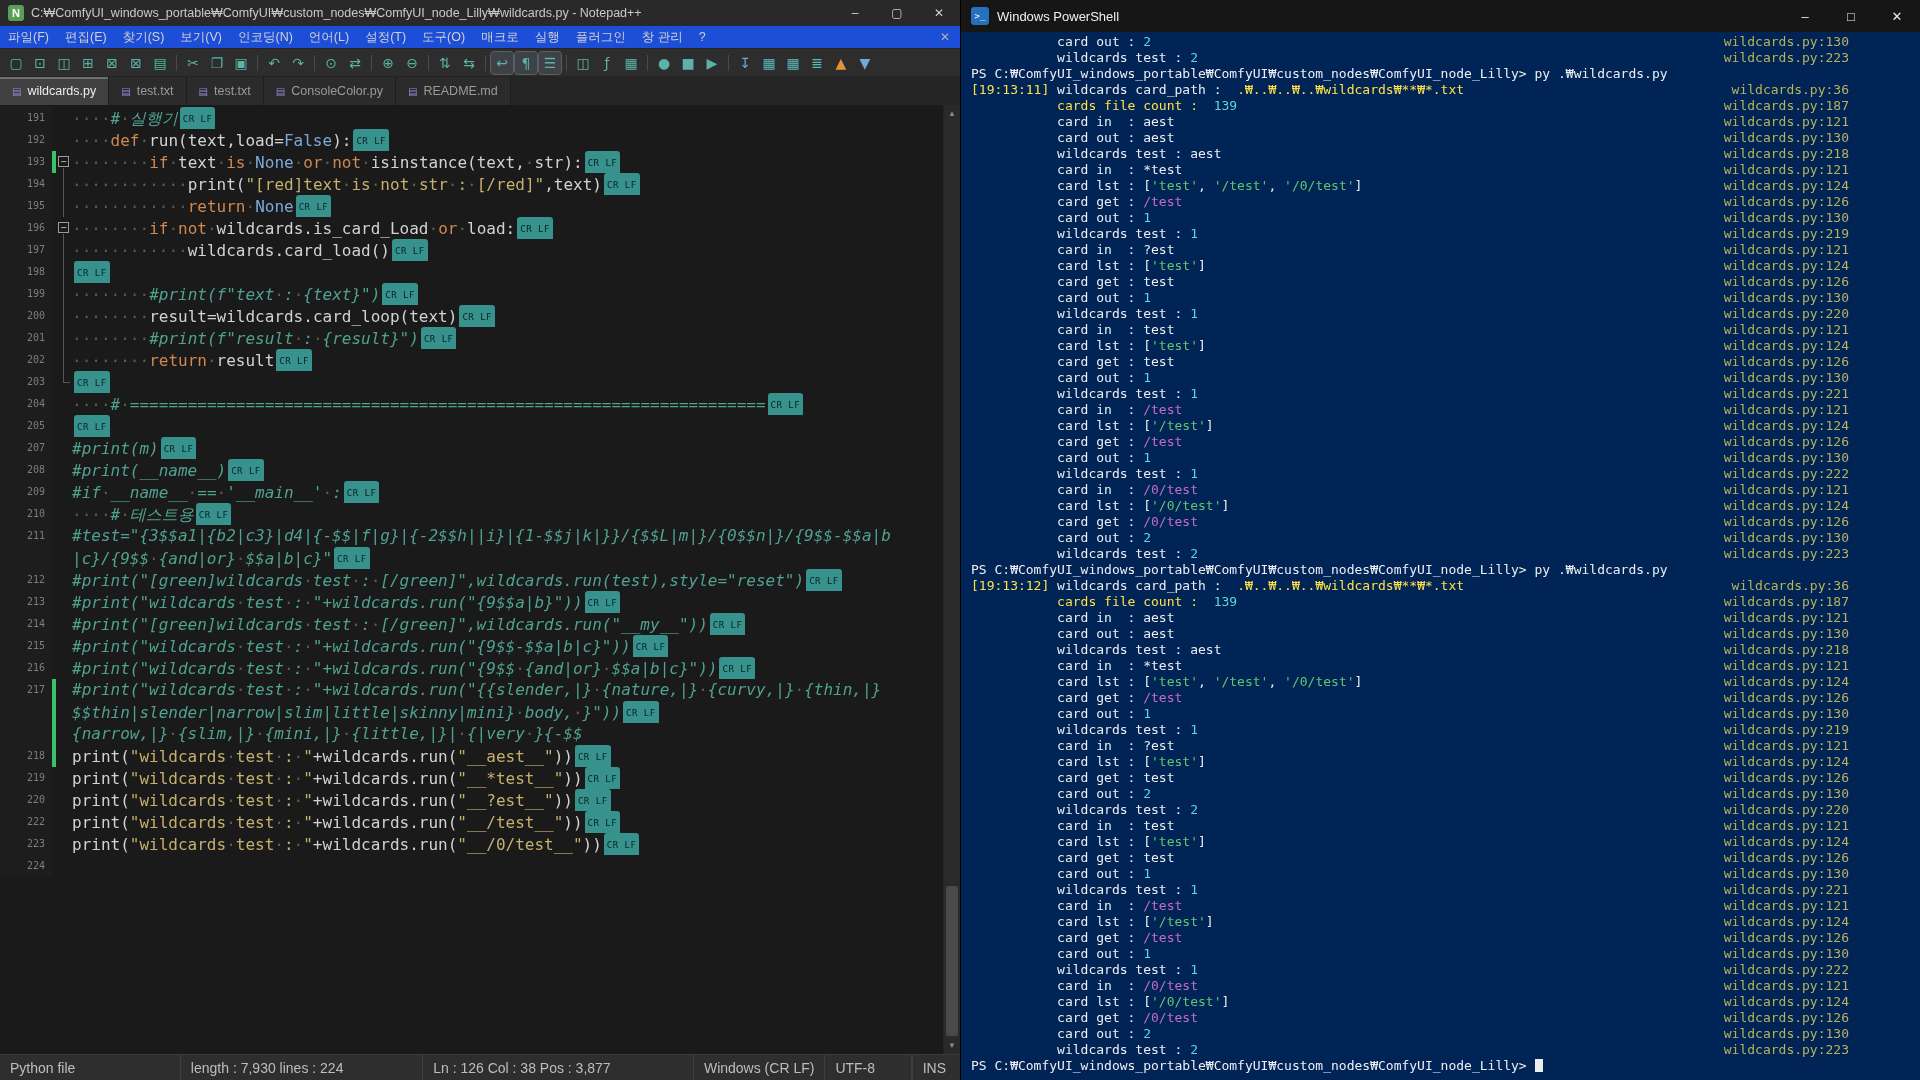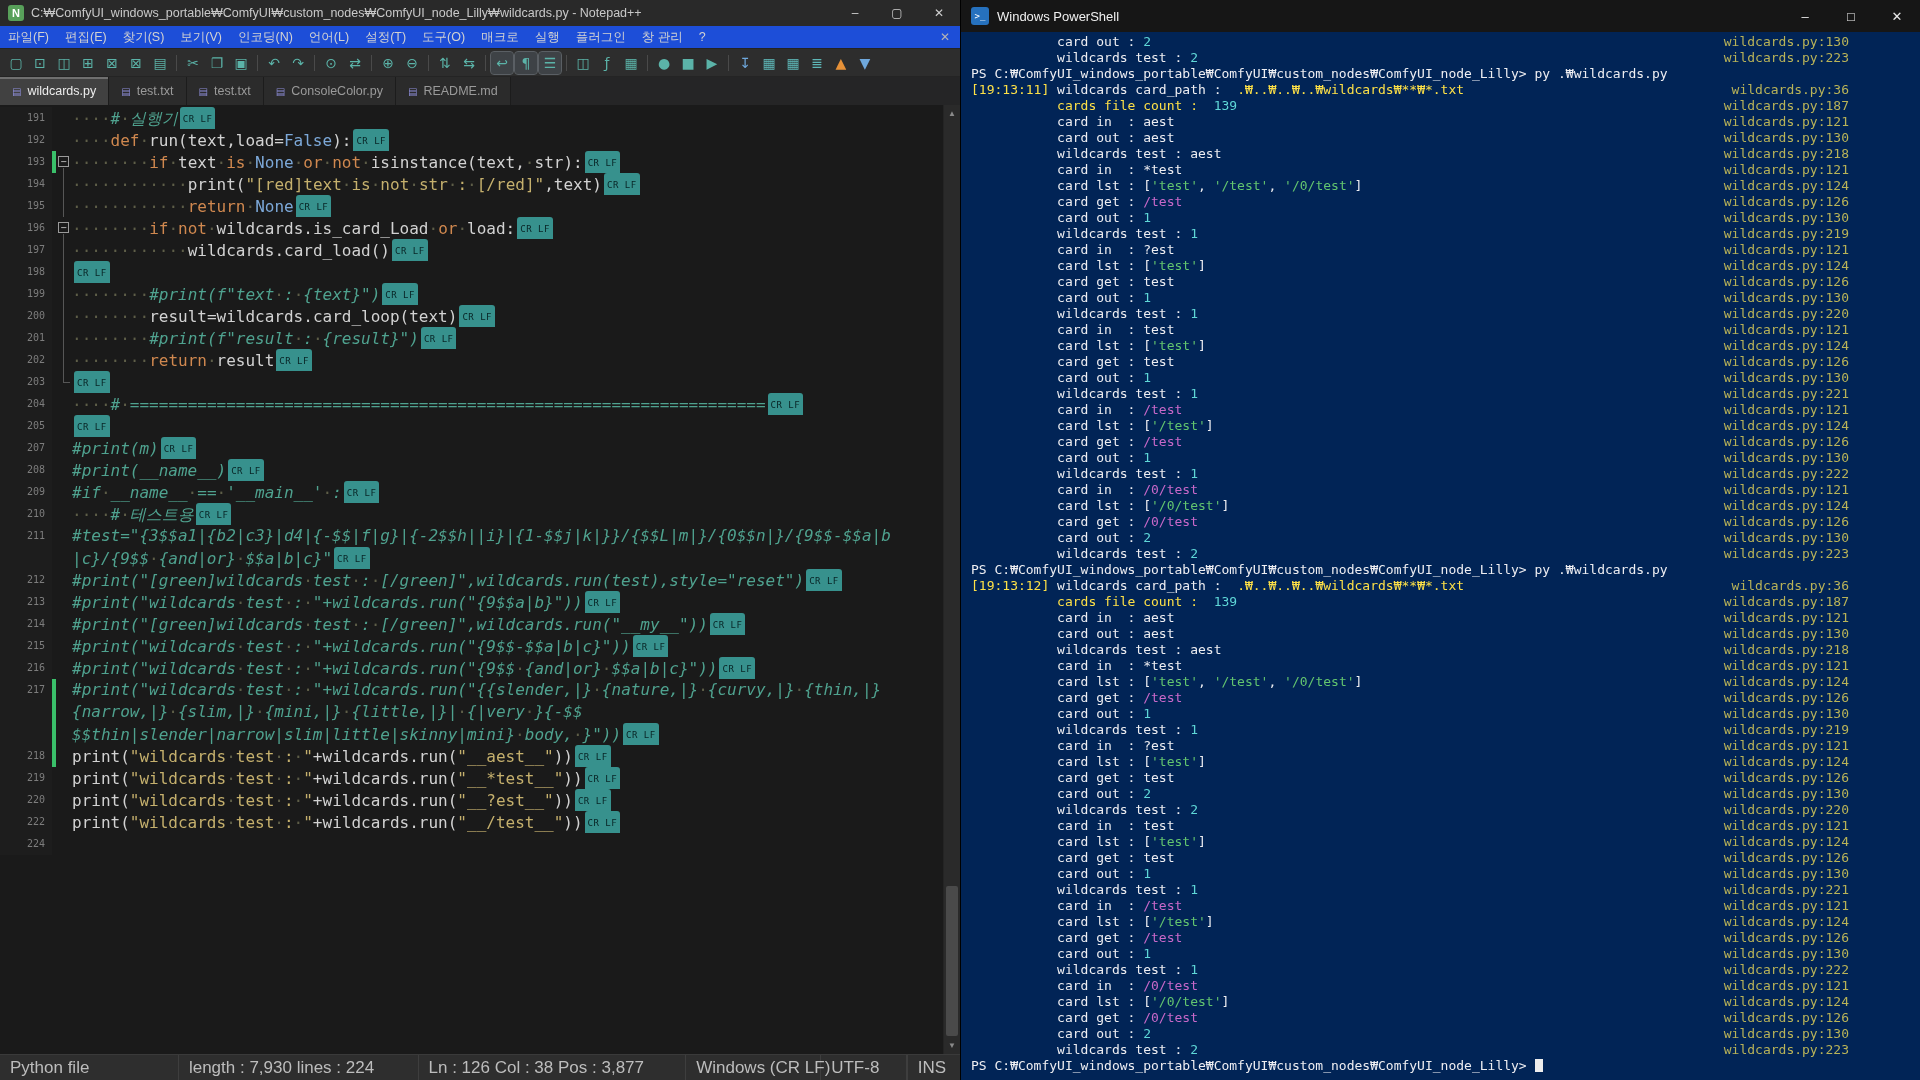--- a/index.html
+++ b/index.html
@@ -52,21 +52,21 @@
   .s-ws{color:#5e5e48}
   .dot{color:#5e5e48;font-style:normal}
   .crlf{display:inline-block;font-size:9px;font-style:normal;font-family:"DejaVu Sans Mono",monospace;
     background:#37918d;color:#082425;border-radius:3px;padding:1px 3px;margin-left:2px;vertical-align:2px;letter-spacing:.5px}
   .ed-vscroll{width:17px;flex:none;background:#2a2a2a;position:relative;border-left:1px solid #242424}
   .ed-arrow{height:17px;display:flex;align-items:center;justify-content:center;color:#8a8a8a;font-size:8px}
   .ed-arrow.down{position:absolute;bottom:0;left:0;right:0}
   .ed-thumb{position:absolute;left:2px;right:2px;bottom:18px;height:150px;background:#4a4a4a;border-radius:2px}
 
   .statusbar{height:26px;background:#2e2e2e;border-top:1px solid #3a3a3a;display:flex;align-items:center;
-    color:#bdbdbd;font-size:17px;flex:none}
+    color:#bdbdbd;font-size:14px;flex:none}
   .sseg{padding:0 10px;height:100%;display:flex;align-items:center;border-right:1px solid #3e3e3e;white-space:nowrap}
   .sseg.doctype{width:190px}
   .sseg.lenlines{width:255px}
   .sseg.pos{width:285px}
   .sseg.eol{width:135px}
   .sseg.enc{width:90px}
   .sseg.ins{margin-left:auto;border-left:1px solid #3e3e3e;border-right:none;padding-right:14px}
 
   
   .ps{width:959px;height:1080px;display:flex;flex-direction:column;background:#012456}
@@ -375,27 +375,27 @@
           <div class="ed-row changed">
             <span class="ed-num">217</span>
             <span class="ed-chg"></span>
             <span class="fcell"></span>
             <span class="ed-text"><span class="s-cm">#print("wildcards<span class="dot">·</span>test<span class="dot">·</span>:<span class="dot">·</span>"+wildcards.run("{{slender,|}<span class="dot">·</span>{nature,|}<span class="dot">·</span>{curvy,|}<span class="dot">·</span>{thin,|}</span></span>
           </div>
           <div class="ed-row changed">
             <span class="ed-num"></span>
             <span class="ed-chg"></span>
             <span class="fcell"></span>
-            <span class="ed-text"><span class="s-cm">{narrow,|}<span class="dot">·</span>{slim,|}<span class="dot">·</span>{mini,|}<span class="dot">·</span>{little,|}|<span class="dot">·</span>{|very<span class="dot">·</span>}{-$$</span></span>
+            <span class="ed-text"><span class="s-cm">$$thin|slender|narrow|slim|little|skinny|mini}<span class="dot">·</span>body,<span class="dot">·</span>}"))</span><span class="crlf">CR LF</span></span>
           </div>
           <div class="ed-row changed">
             <span class="ed-num"></span>
             <span class="ed-chg"></span>
             <span class="fcell"></span>
-            <span class="ed-text"><span class="s-cm">$$thin|slender|narrow|slim|little|skinny|mini}<span class="dot">·</span>body,<span class="dot">·</span>}"))</span><span class="crlf">CR LF</span></span>
+            <span class="ed-text"><span class="s-cm">{narrow,|}<span class="dot">·</span>{slim,|}<span class="dot">·</span>{mini,|}<span class="dot">·</span>{little,|}|<span class="dot">·</span>{|very<span class="dot">·</span>}{-$$</span></span>
           </div>
           <div class="ed-row changed">
             <span class="ed-num">218</span>
             <span class="ed-chg"></span>
             <span class="fcell"></span>
             <span class="ed-text"><span class="s-txt">print(</span><span class="s-str">"wildcards<span class="dot">·</span>test<span class="dot">·</span>:<span class="dot">·</span>"</span><span class="s-txt">+wildcards.run(</span><span class="s-str">"__aest__"</span><span class="s-txt">))</span><span class="crlf">CR LF</span></span>
           </div>
           <div class="ed-row">
             <span class="ed-num">219</span>
             <span class="ed-chg"></span>
@@ -406,20 +406,26 @@
             <span class="ed-num">220</span>
             <span class="ed-chg"></span>
             <span class="fcell"></span>
             <span class="ed-text"><span class="s-txt">print(</span><span class="s-str">"wildcards<span class="dot">·</span>test<span class="dot">·</span>:<span class="dot">·</span>"</span><span class="s-txt">+wildcards.run(</span><span class="s-str">"__?est__"</span><span class="s-txt">))</span><span class="crlf">CR LF</span></span>
           </div>
           <div class="ed-row">
             <span class="ed-num">222</span>
             <span class="ed-chg"></span>
             <span class="fcell"></span>
             <span class="ed-text"><span class="s-txt">print(</span><span class="s-str">"wildcards<span class="dot">·</span>test<span class="dot">·</span>:<span class="dot">·</span>"</span><span class="s-txt">+wildcards.run(</span><span class="s-str">"__/test__"</span><span class="s-txt">))</span><span class="crlf">CR LF</span></span>
+          </div>
+          <div class="ed-row">
+            <span class="ed-num">223</span>
+            <span class="ed-chg"></span>
+            <span class="fcell"></span>
+            <span class="ed-text"><span class="s-txt">print(</span><span class="s-str">"wildcards<span class="dot">·</span>test<span class="dot">·</span>:<span class="dot">·</span>"</span><span class="s-txt">+wildcards.run(</span><span class="s-str">"__/0/test__"</span><span class="s-txt">))</span><span class="crlf">CR LF</span></span>
           </div>
           <div class="ed-row">
             <span class="ed-num">224</span>
             <span class="ed-chg"></span>
             <span class="fcell"></span>
             <span class="ed-text"></span>
           </div>
         </div>
       <div class="ed-vscroll">
         <div class="ed-arrow">▲</div>

